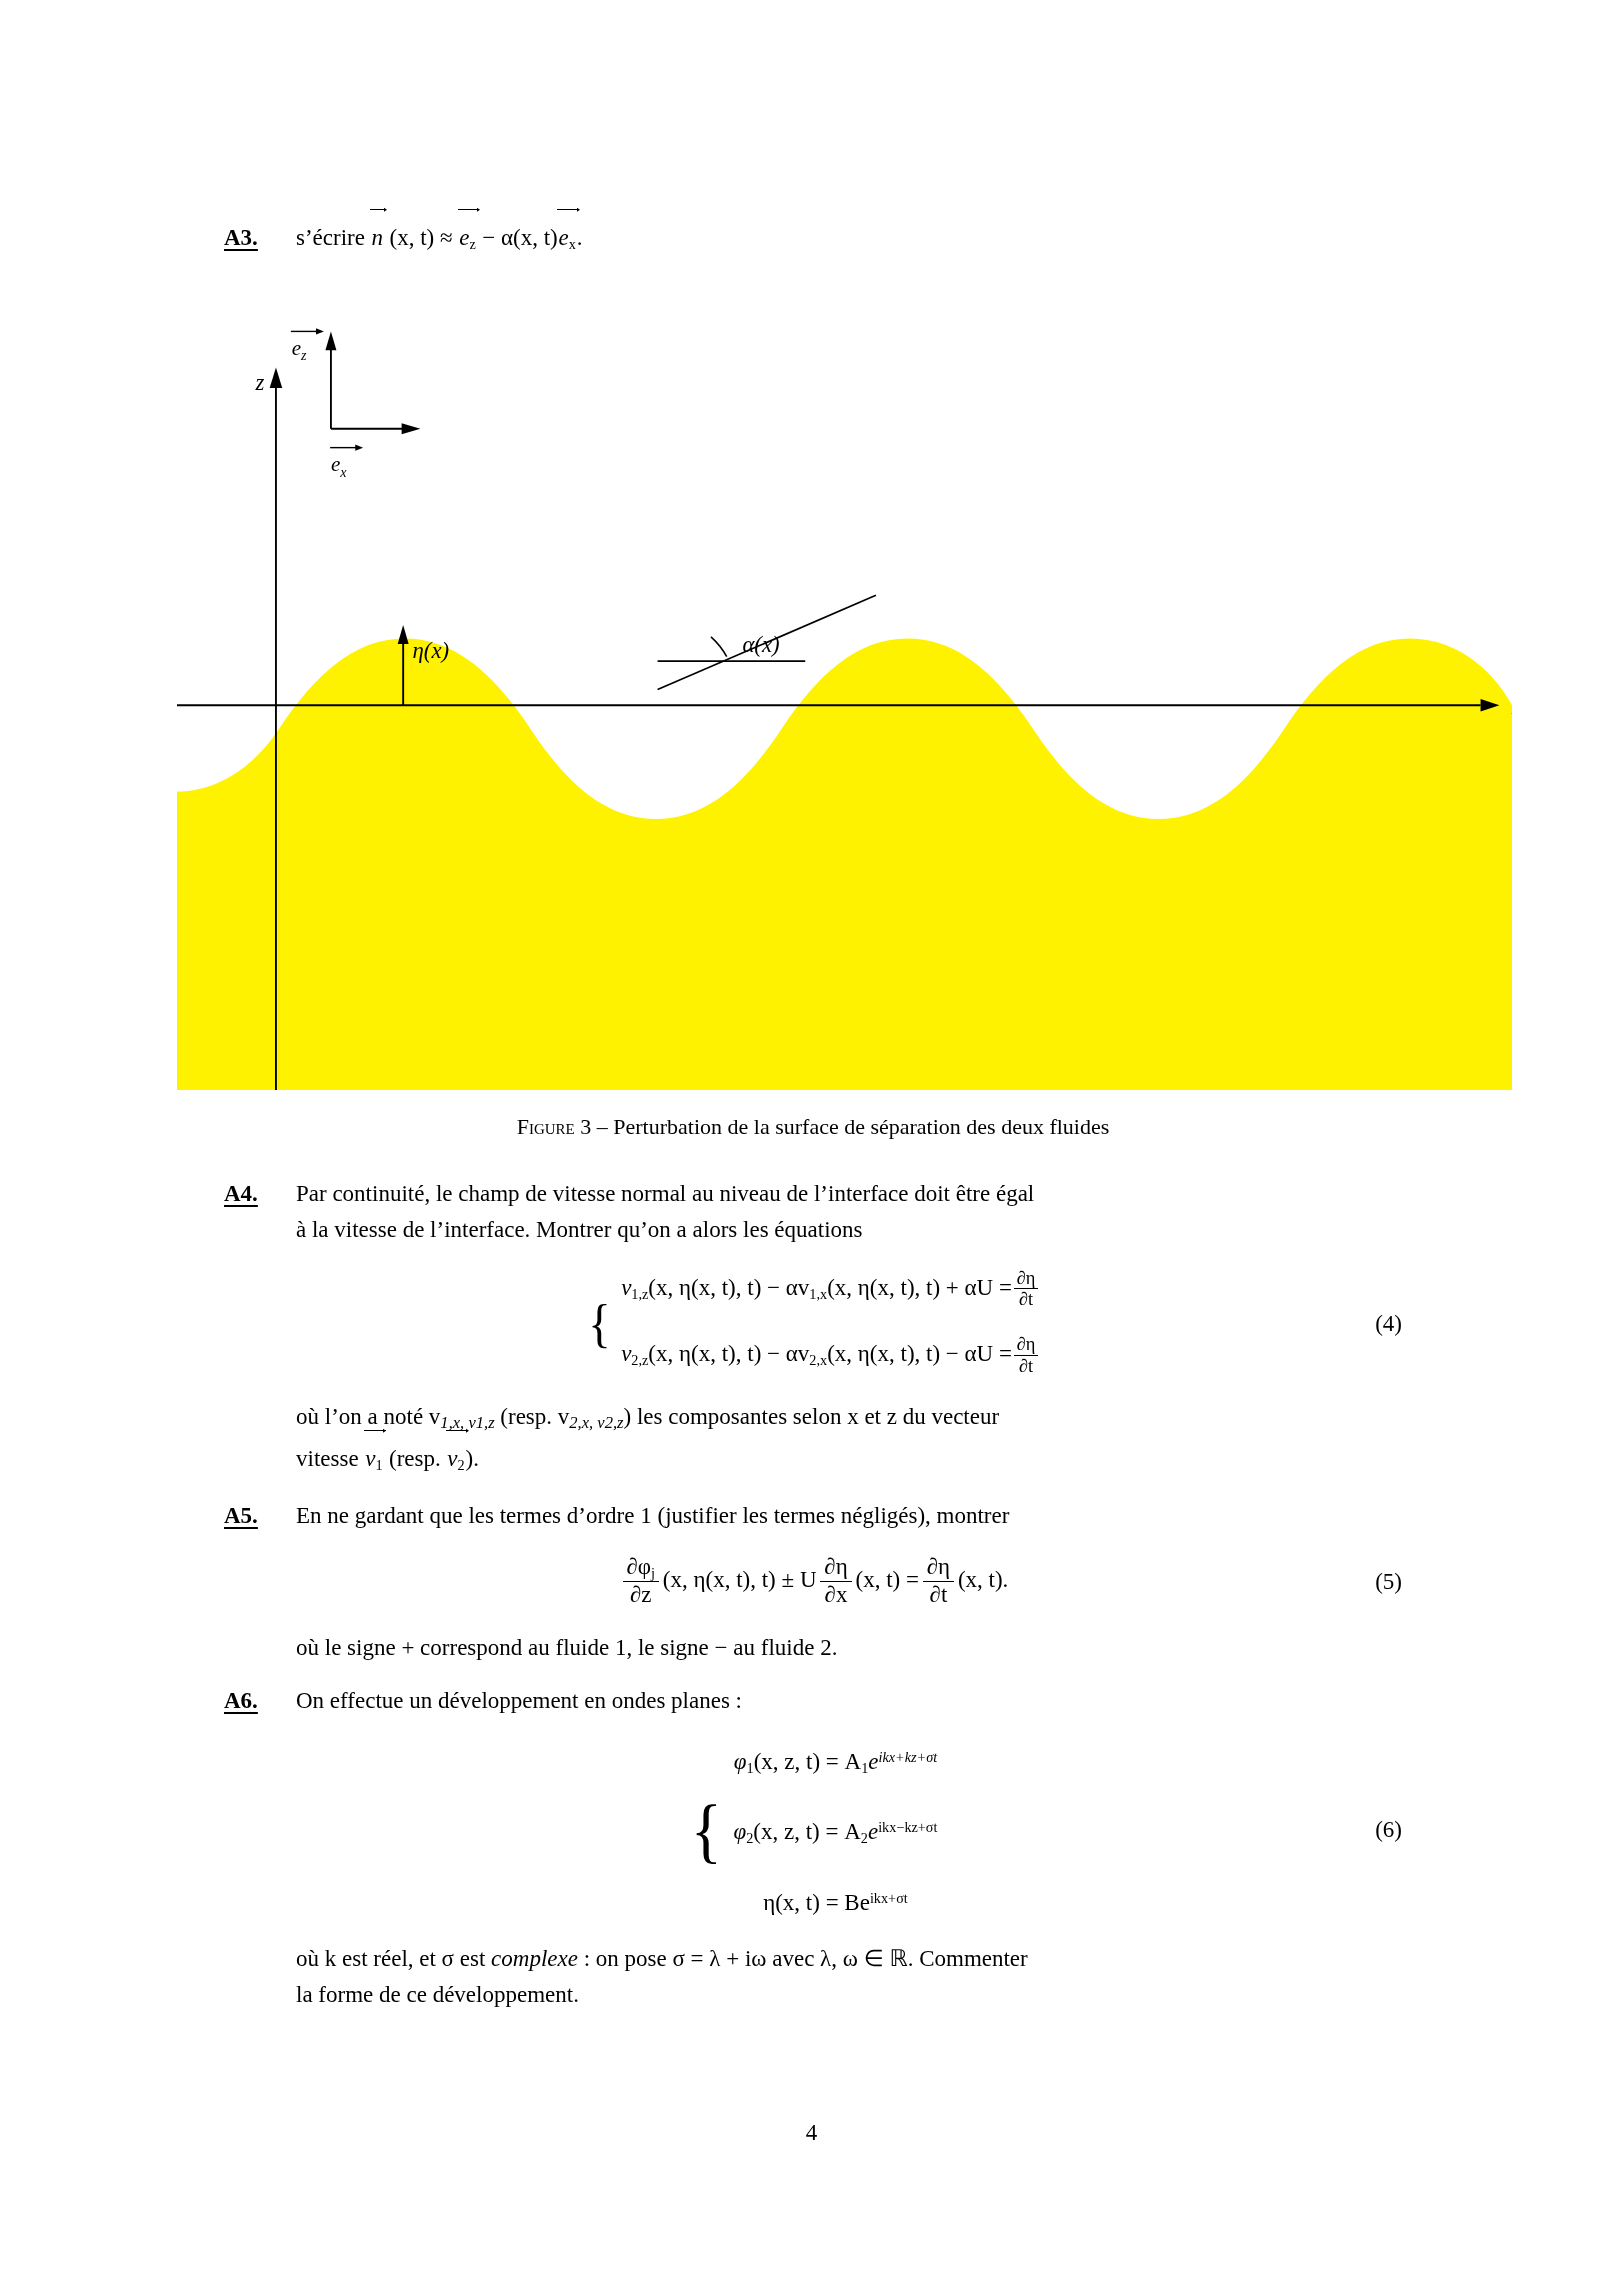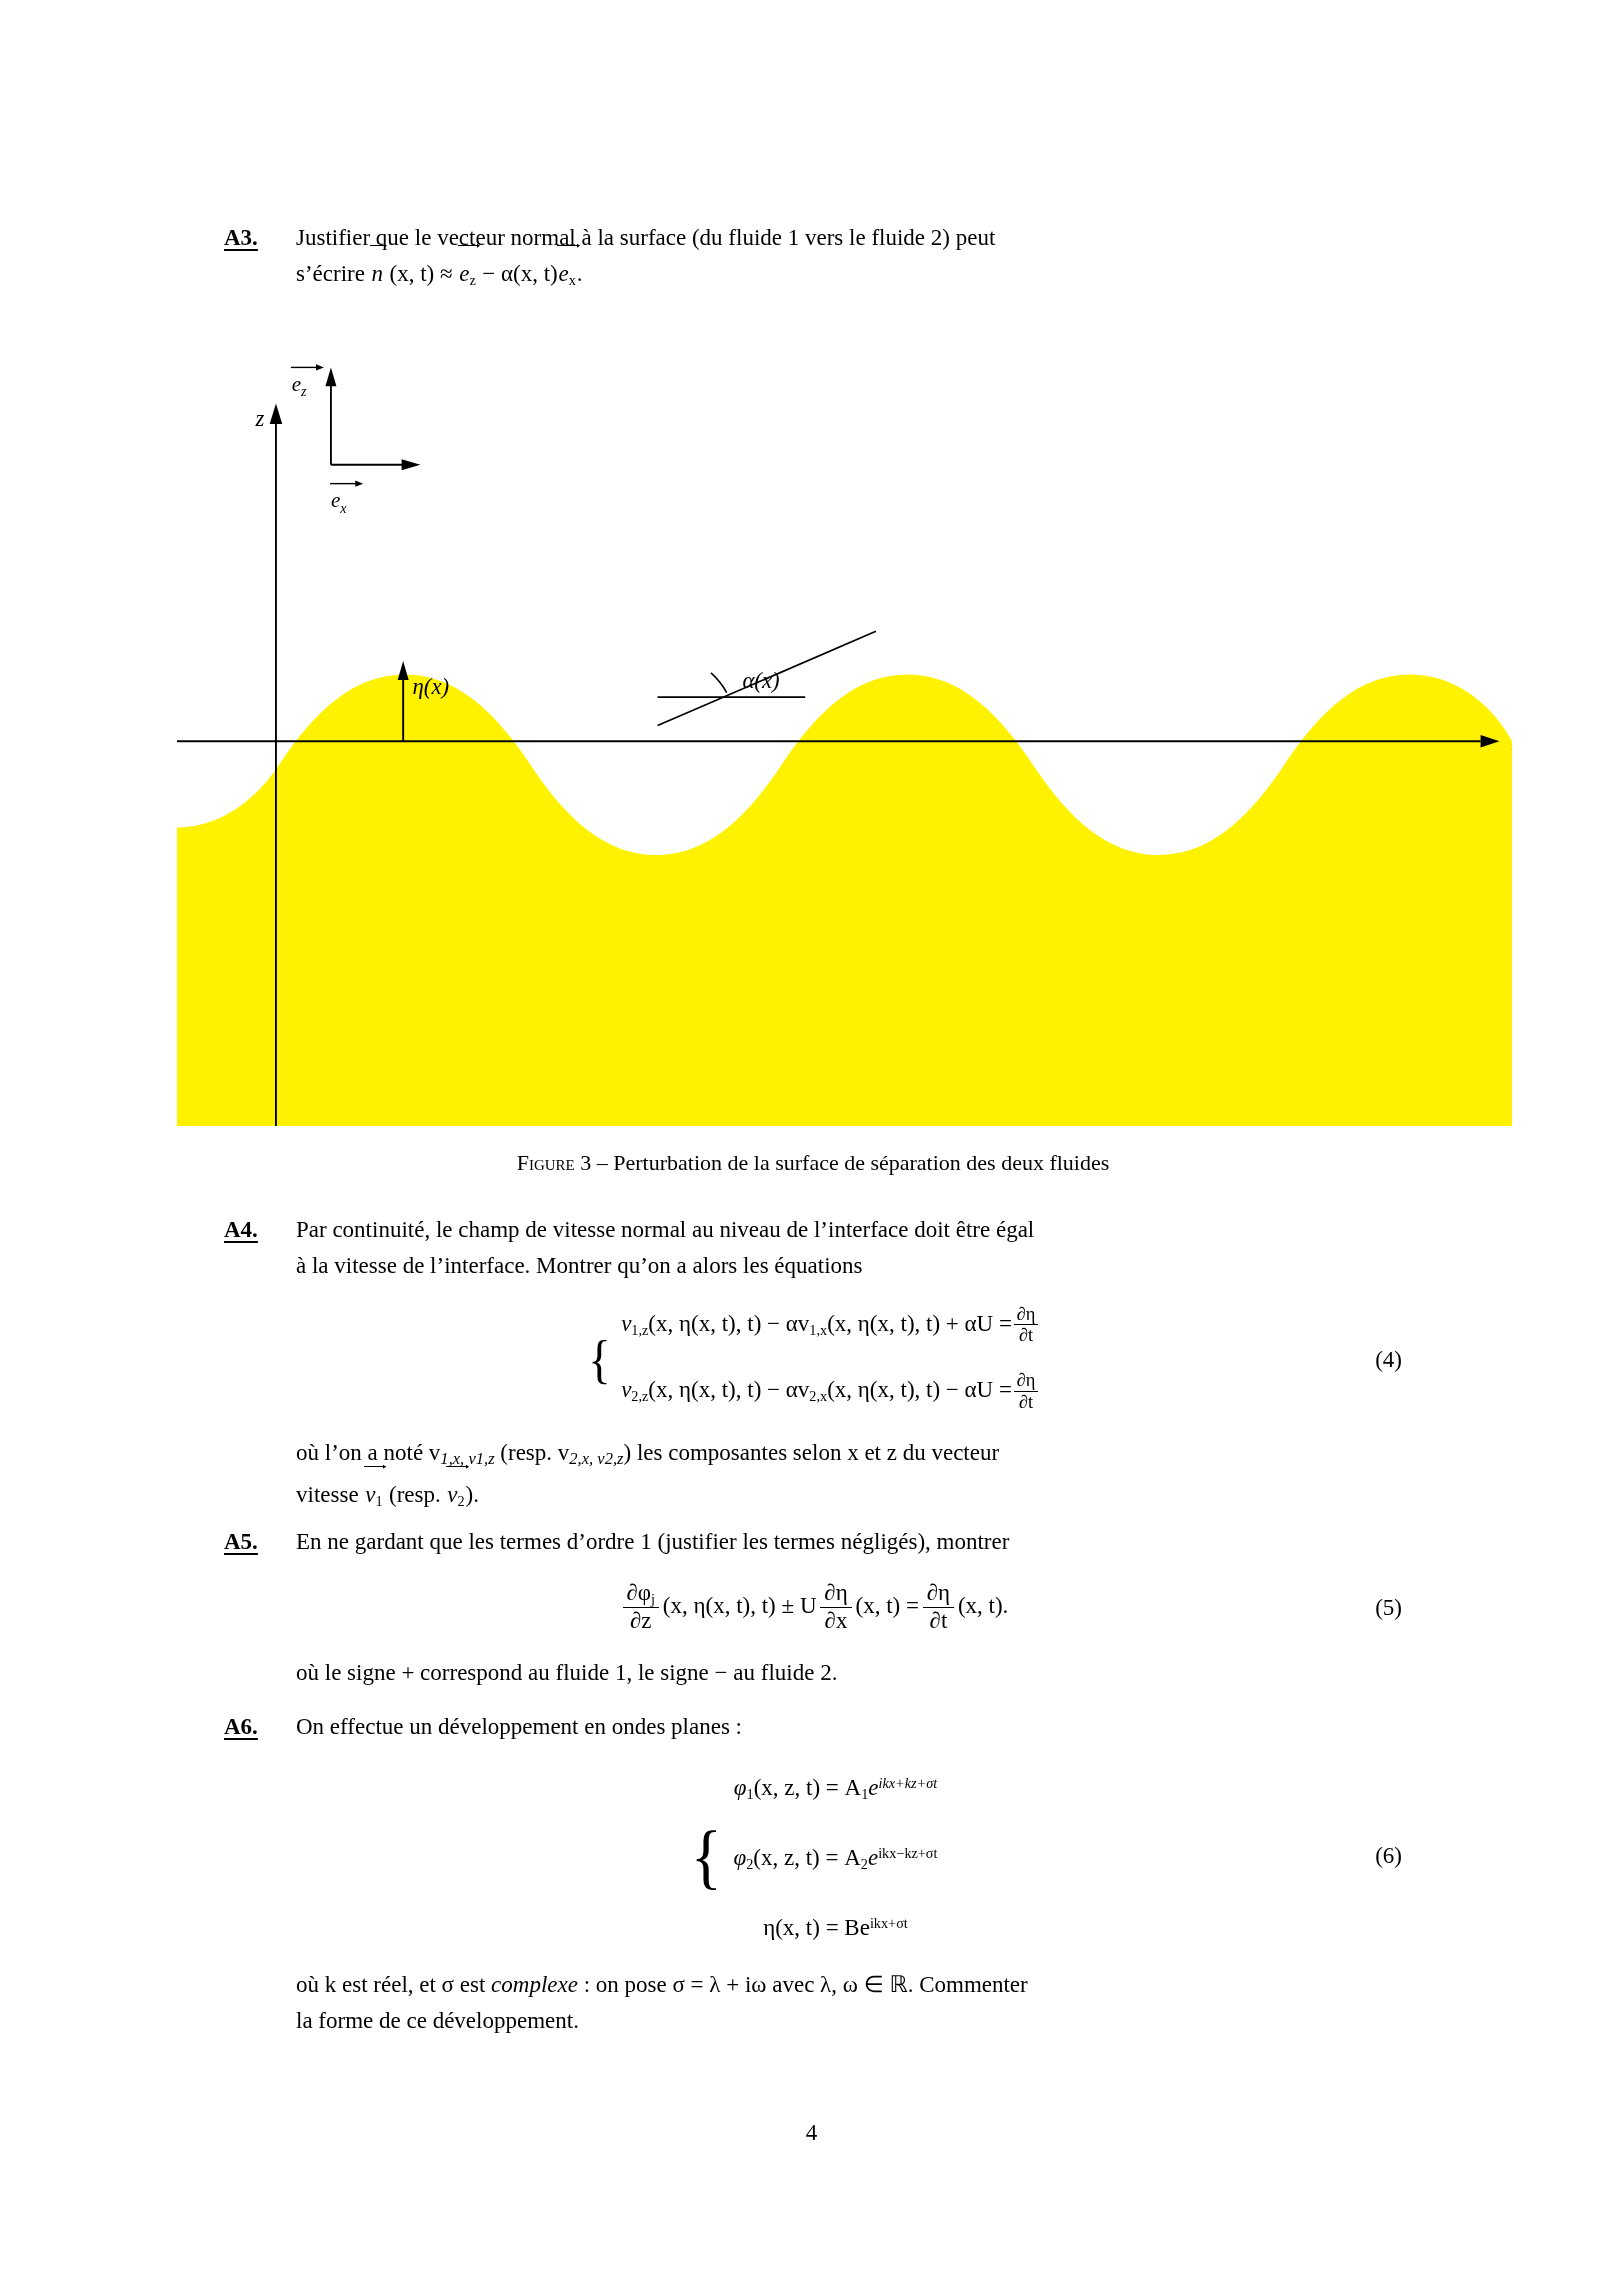--- a/index.html
+++ b/index.html
@@ -174,21 +174,20 @@
 </head>
 <body>
 
 <div class="page">
 
   <div class="content">
 
     <div class="qblock">
       <div class="qlabel">A3.</div>
       <div class="qbody">
-        <p><span>Justifier que le vecteur normal à la surface (du fluide 1 vers le fluide 2) peut</span></p>
         <p>
           <span>s’écrire </span><span class="vec">n</span><span> (x, t) ≈ </span><span class="vec"><span>e</span><sub class="s">z</sub></span><span> − α(x, t)</span><span class="vec"><span>e</span><sub class="s">x</sub></span><span>.</span>
         </p>
       </div>
     </div>
 
     <div class="figwrap">
       <svg width="1335" height="801" viewBox="0 0 1700 1020">
 
         <path d="M 0 1020 L 0 640
@@ -277,21 +276,21 @@
 
         <p>
           <span>où l’on a noté v</span><span class="it" style="font-size:0.72em;vertical-align:-0.25em">1,x, v1,z</span><span> (resp. v</span><span class="it" style="font-size:0.72em;vertical-align:-0.25em">2,x, v2,z</span><span>) les composantes selon x et z du vecteur</span>
         </p>
         <p>
           <span>vitesse </span><span class="vec"><span>v</span><sub class="s">1</sub></span><span> (resp. </span><span class="vec"><span>v</span><sub class="s">2</sub></span><span>).</span>
         </p>
       </div>
     </div>
 
-    <div class="qblock" style="margin-top:4px">
+    <div class="qblock" style="margin-top:15px">
       <div class="qlabel">A5.</div>
       <div class="qbody">
         <p><span>En ne gardant que les termes d’ordre 1 (justifier les termes négligés), montrer</span></p>
 
         <div class="eqrow">
           <div class="eqspacer"></div>
           <div class="eqbody">
             <span class="bigfrac">
                 <span class="num"><span>∂φ</span><sub class="s">j</sub></span>
                 <span class="den">∂z</span>

